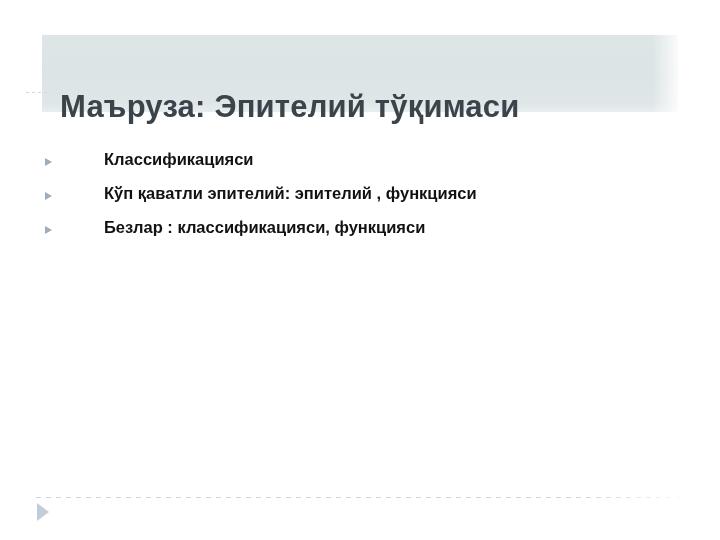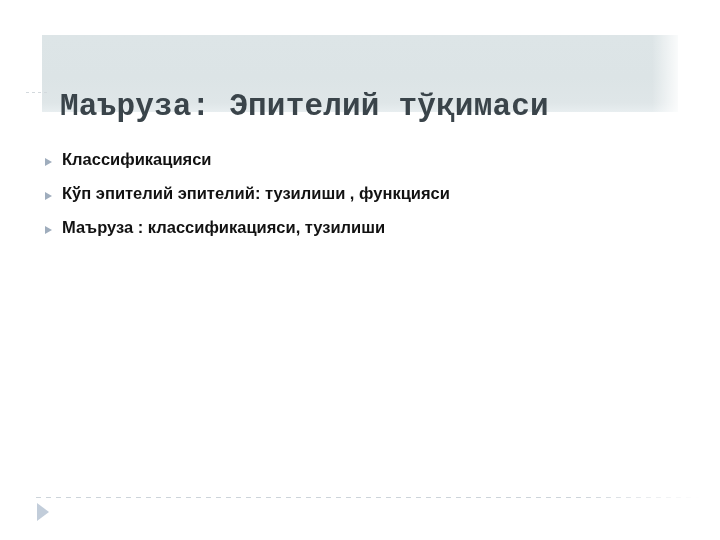--- a/index.html
+++ b/index.html
@@ -54,40 +54,41 @@
     background: repeating-linear-gradient(90deg,
                  #d3d9dd 0px, #d3d9dd 3px,
                  rgba(255,255,255,0) 3px, rgba(255,255,255,0) 6px);
   }
 
   #slide-title {
     position: absolute;
     left: 60px;
     top: 69px;
     width: 600px;
-    font-family: Liberation Mono, monospace;
+    font-family: Liberation Sans, sans-serif;
     font-weight: bold;
     font-size: 31px;
     line-height: 34px;
     color: #3a444a;
     letter-spacing: 0.2px;
     white-space: nowrap;
   }
 
   
   #bullet-list {
     position: absolute;
     left: 44px;
     top: 148px;
     width: 620px;
   }
   .bullet-row {
     display: flex;
     align-items: flex-start;
     height: 34px;
+    gap: 42px;
   }
   .bullet-marker {
     flex: 0 0 auto;
     width: 18px;
     display: flex;
     align-items: center;
     height: 22px;
     padding-top: 3px;
   }
   .bullet-marker .tri {
@@ -158,28 +159,28 @@
         <span class="tri"></span>
       </span>
       <span class="bullet-text">Классификацияси</span>
     </div>
 
 
     <div class="bullet-row">
       <span class="bullet-marker">
         <span class="tri"></span>
       </span>
-      <span class="bullet-text">Кўп эпителий эпителий: тузилиши , функцияси</span>
+      <span class="bullet-text">Кўп қаватли эпителий: эпителий , функцияси</span>
     </div>
 
     <div class="bullet-row">
       <span class="bullet-marker">
         <span class="tri"></span>
       </span>
-      <span class="bullet-text">Маъруза : классификацияси, тузилиши</span>
+      <span class="bullet-text">Безлар : классификацияси, функцияси</span>
     </div>
 
   </div>
 
   <div id="bottom-dash"></div>
   <div id="bottom-marker"></div>
 
 </div>
 
 </body></html>

